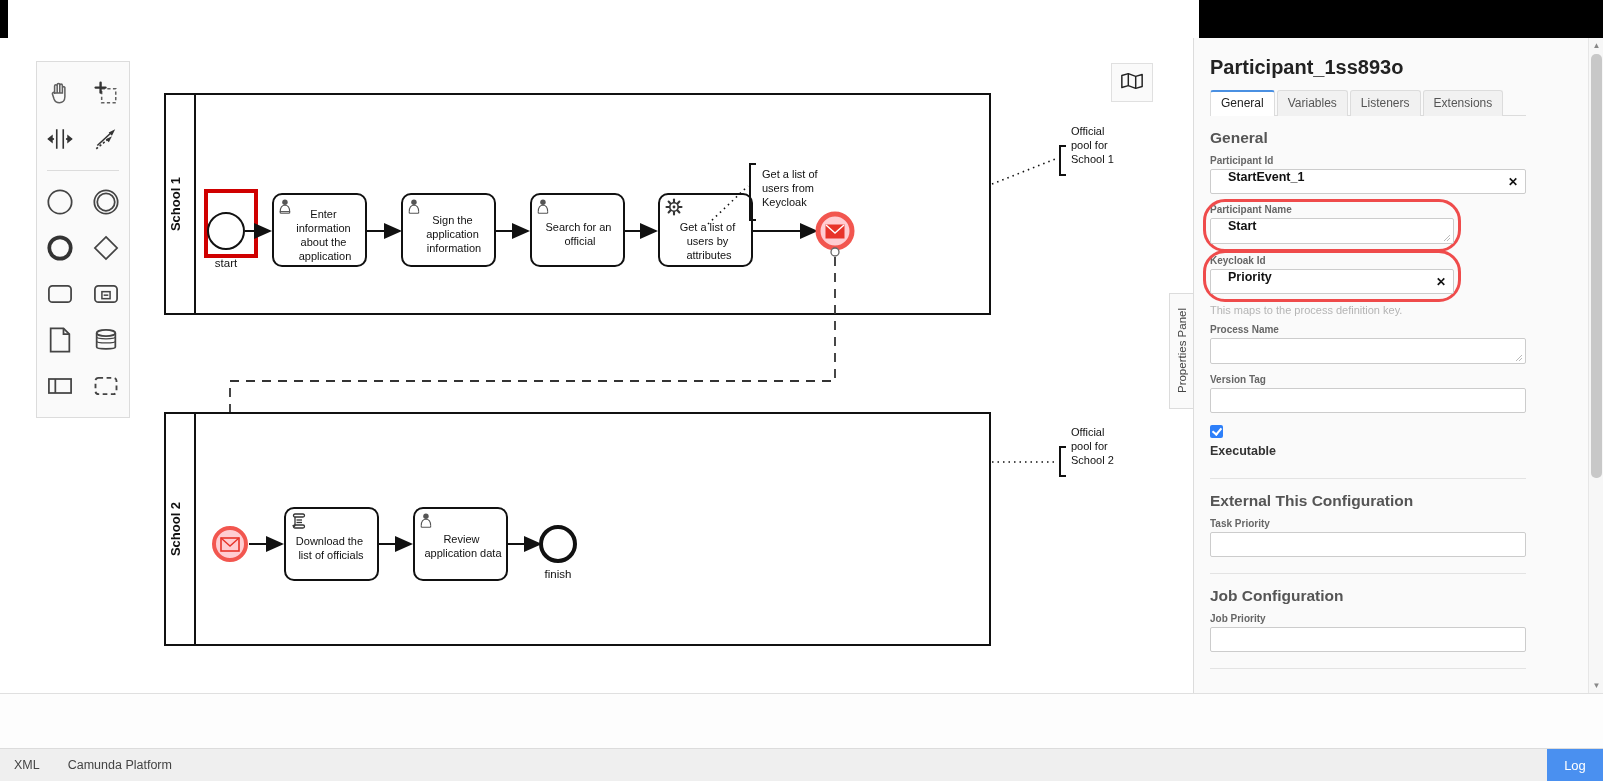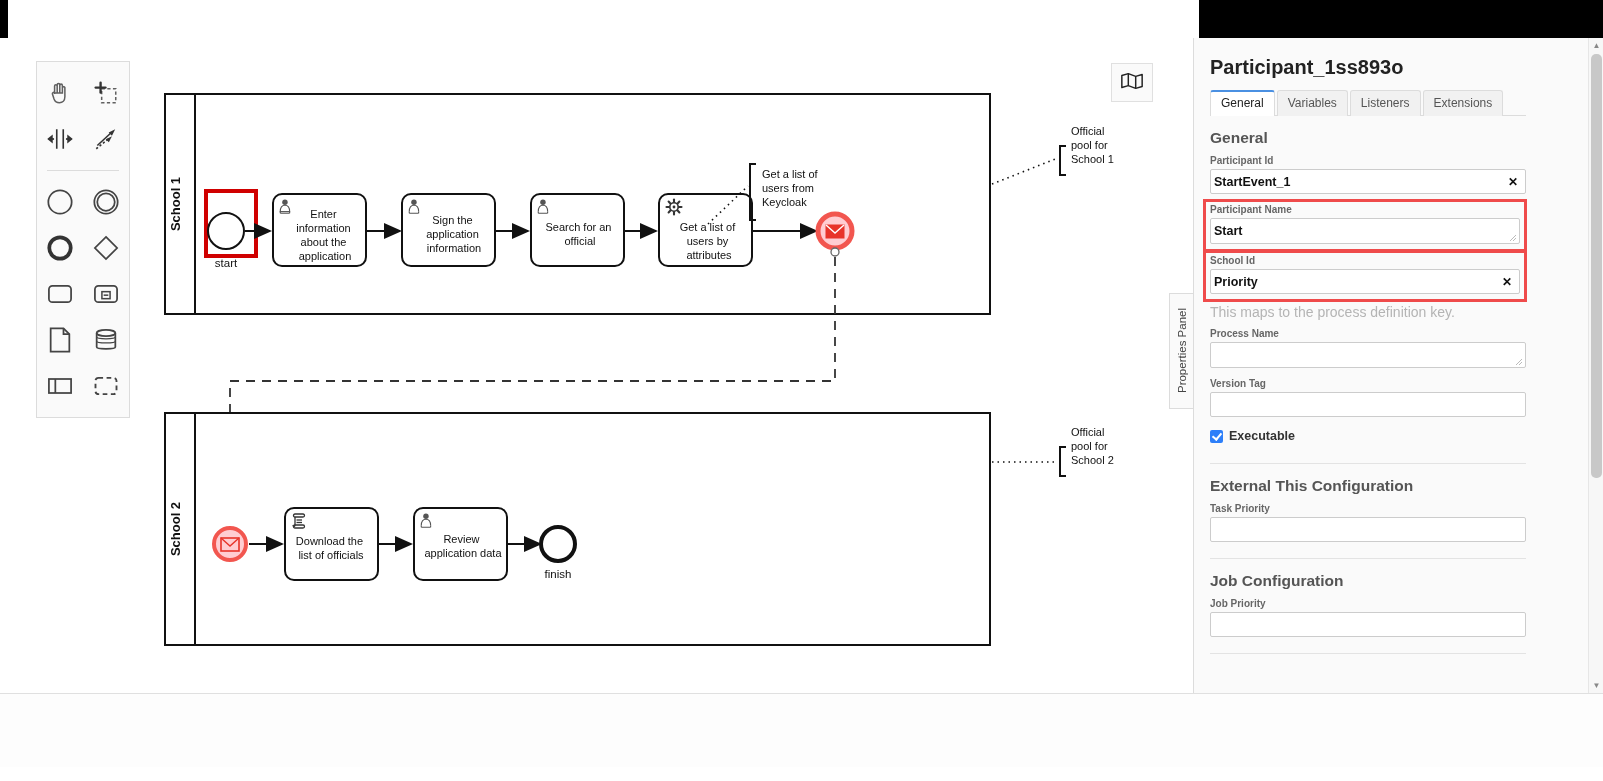--- a/index.html
+++ b/index.html
@@ -128,46 +128,47 @@
   .field label {
     display: block; font-size: 10px; font-weight: bold;
     color: #666; padding-bottom: 3px;
   }
   .field .ctl {
     position: relative;
     height: 25px;
     background: #fff;
     border: 1px solid #ccc;
     border-radius: 2px;
-    display: flex; align-items: center;
-    padding: 0 24px 0 3px;
+    display: flex; align-items: flex-start;
+    padding: 0 24px 0 17px;
     font-size: 12.5px; color: #111; font-weight: bold;
   }
   .field .ctl.ta { height: 26px; }
   .clear-x {
     position: absolute; right: 7px; top: 50%;
     transform: translateY(-50%);
     font-size: 12px; font-weight: bold; color: #111;
     cursor: pointer;
   }
   .resize-grip {
     position: absolute; right: 2px; bottom: 1px;
     width: 8px; height: 8px; pointer-events: none;
   }
-  .hint { font-size: 14px; color: #b4b4b4; padding: 1px 0 6px 0; }
+  .hint { font-size: 11px; color: #b4b4b4; padding: 1px 0 6px 0; }
   .field.hl {
     outline: 3px solid #ef4b4b;
     outline-offset: 0px;
     padding: 2px 4px 5px 4px;
     margin-left: -4px;
     margin-bottom: 4px;
     background: #fafafa;
-    width: 318px;
-  }
-  .chk-row { display: flex; align-items: center; gap: 6px; padding: 4px 0 12px 0; }
+    width: 252px;
+    border-radius: 19px;
+  }
+  .chk-row { display: flex; gap: 6px; padding: 4px 0 12px 0; flex-direction: column; }
   .chk {
     width: 13px; height: 13px; border-radius: 2px;
     background: #2d7ff9; position: relative; cursor: pointer;
   }
   .chk::after {
     content: ""; position: absolute; left: 4px; top: 1px;
     width: 4px; height: 7px;
     border: solid #fff; border-width: 0 2px 2px 0;
     transform: rotate(40deg);
   }
@@ -565,21 +566,21 @@
           <label>Participant Name</label>
           <div class="ctl ta">
             <span>Start</span>
             <svg class="resize-grip" viewBox="0 0 8 8">
               <path d="M7,1 L1,7 M7,4 L4,7" stroke="#aaa" stroke-width="0.8" fill="none"></path>
             </svg>
           </div>
         </div>
 
         <div class="field hl">
-          <label>School Id</label>
+          <label>Keycloak Id</label>
           <div class="ctl">
             <span>Priority</span>
             <span class="clear-x">✕</span>
           </div>
         </div>
 
         <div class="hint">This maps to the process definition key.</div>
 
         <div class="field">
           <label>Process Name</label>
@@ -634,15 +635,21 @@
 
       <div class="pp-scroll">
         <div class="arrow up">▲</div>
         <div class="pp-thumb"></div>
         <div class="arrow dn">▼</div>
       </div>
     </div>
 
     <div class="bottom-white"></div>
 
+    <div class="statusbar">
+      <div class="sb-item">XML</div>
+      <div class="sb-item">Camunda Platform</div>
+      <div class="sb-spacer"></div>
+      <div class="log-btn">Log</div>
+    </div>
 
   </div>
 </div>
 
 </body></html>

